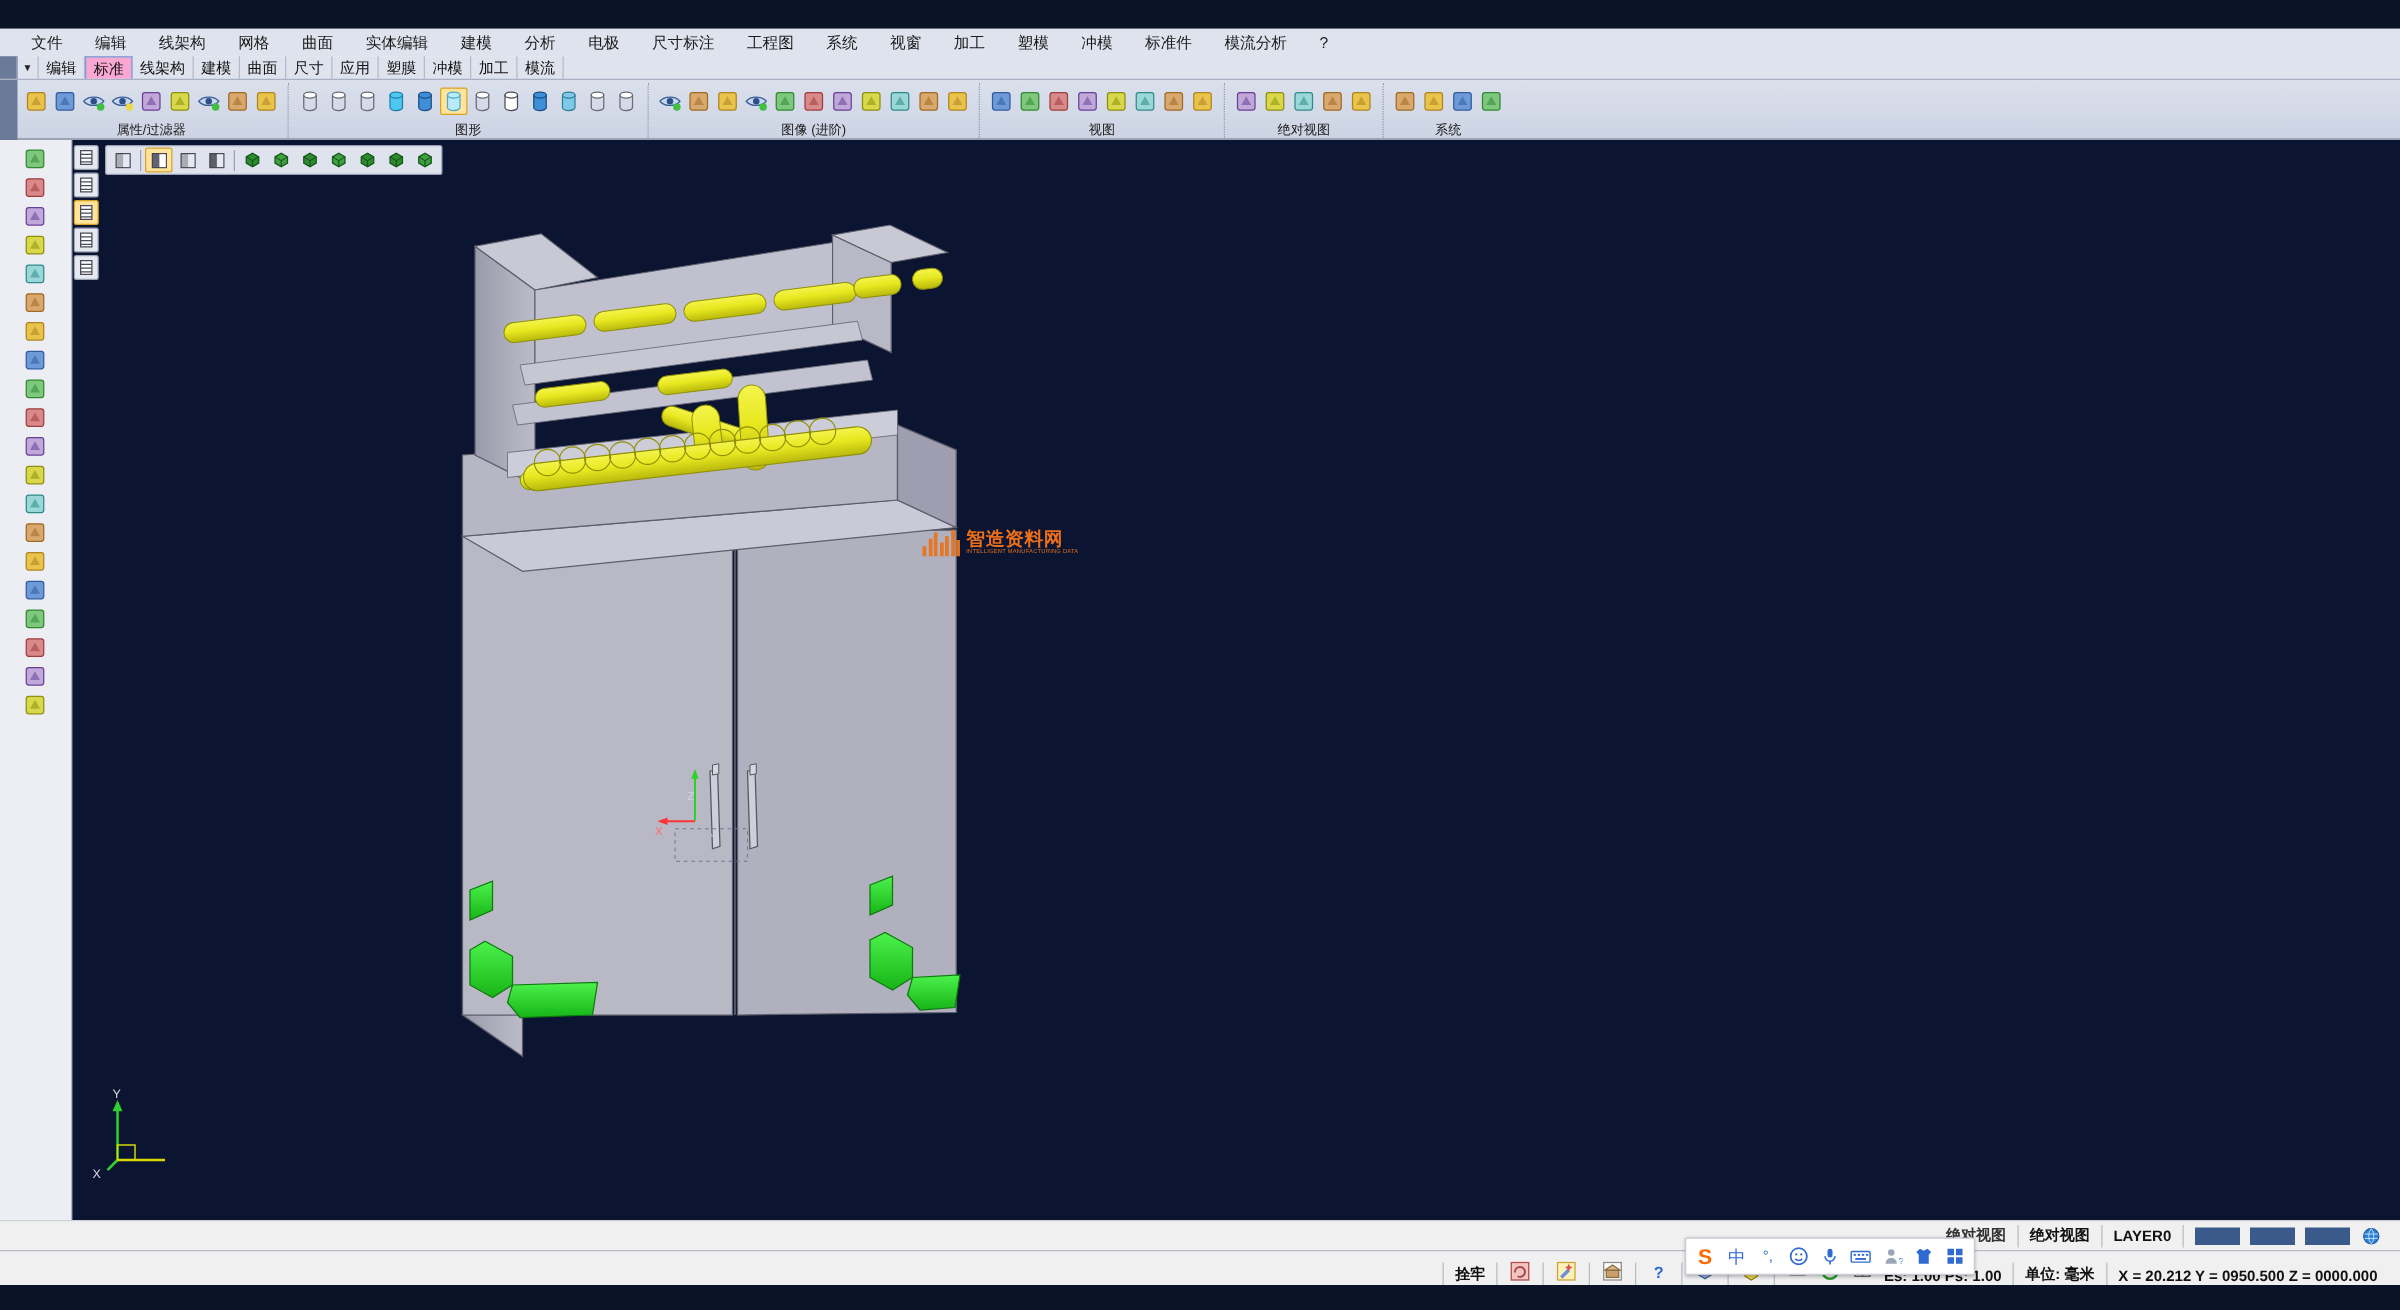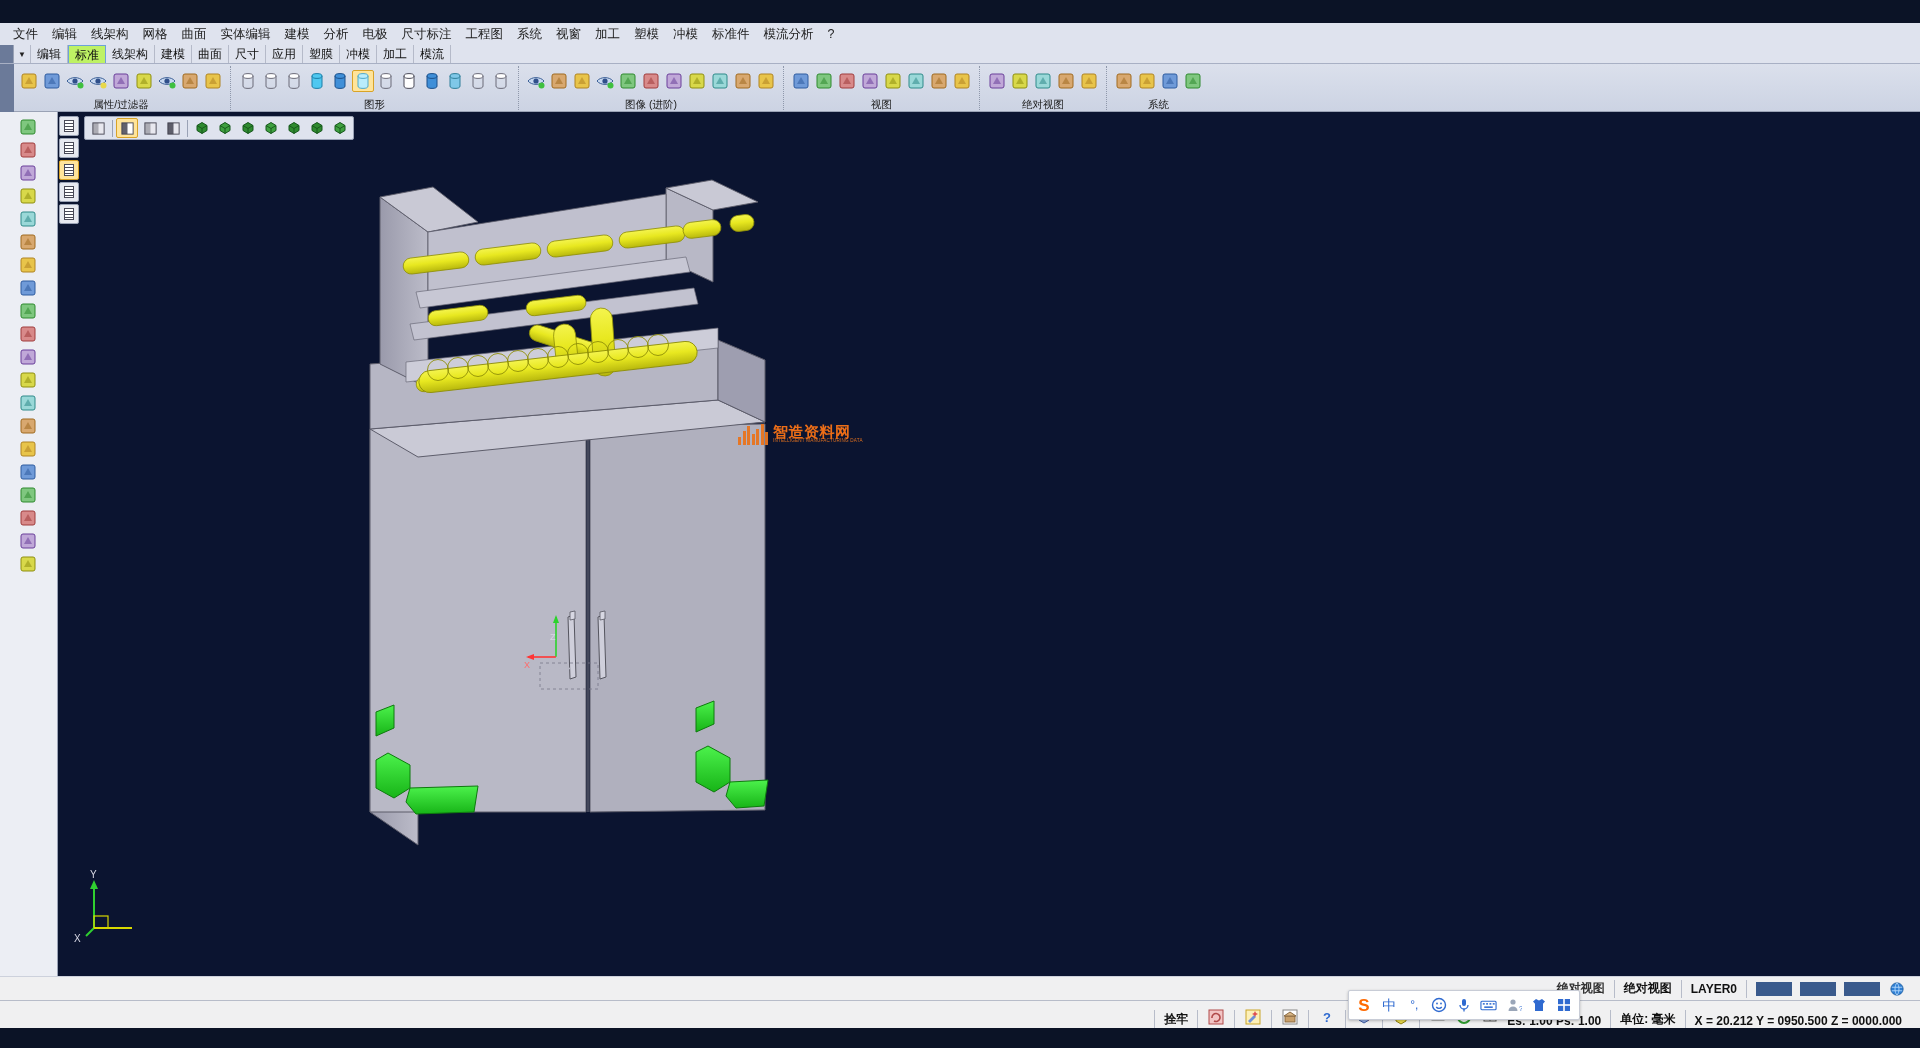--- a/index.html
+++ b/index.html
@@ -37,41 +37,41 @@
   }
   .qat-sep { width: 1px; height: 15px; background: #b9b9bd; margin: 0 3px; }
 
   
   .menubar {
     position: absolute; top: 23px; left: 0; width: 1920px; height: 22px;
     background: #dfe3ee;
     display: flex; align-items: center; padding-left: 6px;
     font-size: 12.5px; color: #1b1b1b;
   }
-  .menu-item { padding: 2px 7px; white-space: nowrap; cursor: default; }
+  .menu-item { padding: 2px 7px; white-space: nowrap; cursor: default; margin-left: 12px; }
 
   
   .tabsrow {
     position: absolute; top: 45px; left: 0; width: 1920px; height: 19px;
     background: #dfe3ee;
     display: flex; align-items: stretch; font-size: 12px;
     border-bottom: 1px solid #a8b0c4;
   }
   .tab-left-box {
     width: 14px; background: #6b7a99; border-right: 1px solid #99a2b5;
   }
   .tab-caret {
     width: 17px; display: flex; align-items: center; justify-content: center;
     font-size: 8px; color: #222; border-right: 1px solid #b5bac9;
   }
   .tab {
     padding: 1px 6px 0 6px; display: flex; align-items: center;
     border-right: 1px solid #b5bac9; color: #111; white-space: nowrap;
   }
-  .tab.active { background: #bef264; border: 1px solid #6ea2d8; border-bottom: none; }
+  .tab.active { background: #f9a8d4; border: 1px solid #6ea2d8; border-bottom: none; }
 
   
   .ribbon {
     position: absolute; top: 64px; left: 0; width: 1920px; height: 48px;
     background: linear-gradient(#dbe0ec, #ccd3e3);
     border-bottom: 1px solid #9aa2b5;
   }
   .rib-left-box {
     position: absolute; left: 0; top: 0; width: 14px; height: 48px;
     background: #6b7a99;

